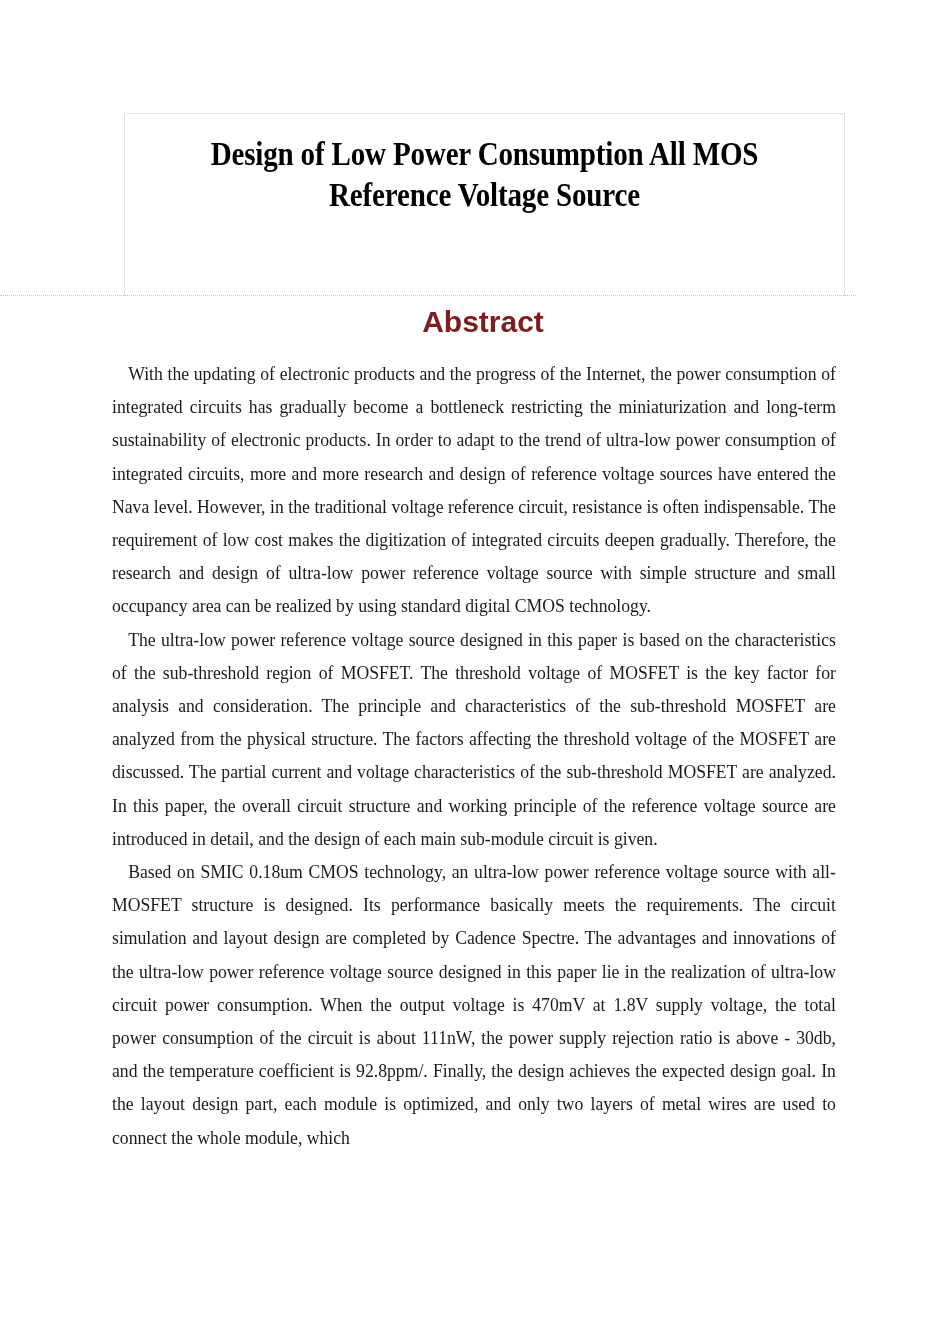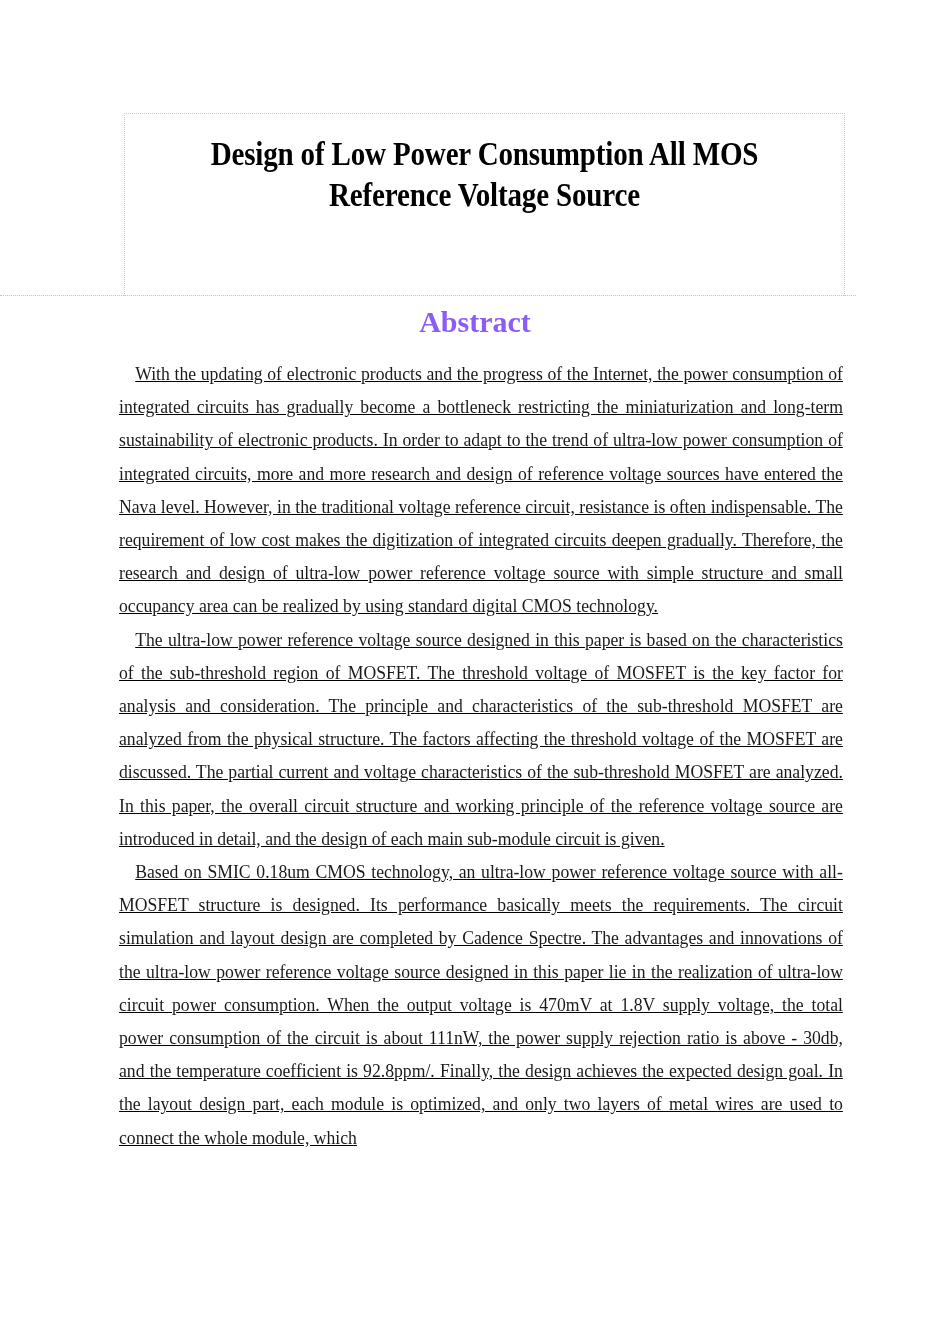--- a/index.html
+++ b/index.html
@@ -61,38 +61,37 @@
     letter-spacing: -0.2px;
     transform: scaleX(0.88);
     transform-origin: 50% 0;
     color: #000000;
     white-space: pre-line;
   }
 
   
   .abstract-heading {
     position: absolute;
-    left: 113px;
+    left: 121px;
     top: 303px;
     width: 724px;
     text-align: center;
-    font-family: Liberation Serif, serif;
+    font-family: Liberation Sans, sans-serif;
     font-weight: bold;
     font-size: 30px;
     line-height: 38px;
-    color: #8b5cf6;
+    color: #7f1d1d;
   }
 
   
   .abstract-body {
     position: absolute;
-    left: 119px;
+    left: 112px;
     top: 358px;
     width: 724px;
-    text-decoration: underline;
   }
 
   .abstract-body p {
     margin: 0;
     padding: 0;
     text-align: justify;
     text-justify: inter-word;
     text-indent: 17px;
     font-family: "Liberation Serif", "DejaVu Serif", serif;
     font-size: 18.5px;

